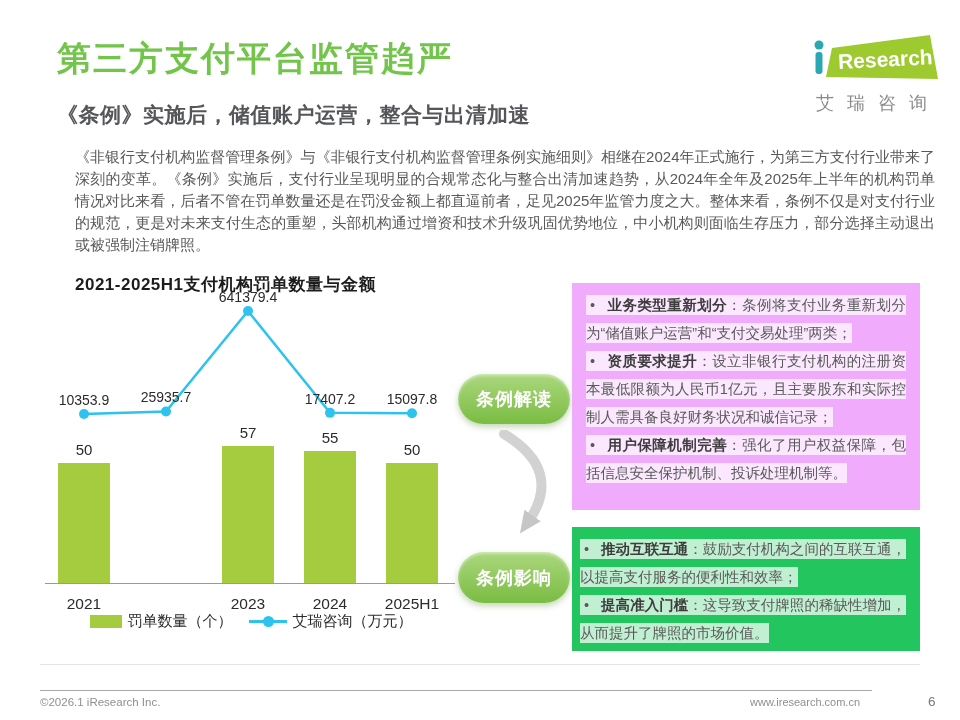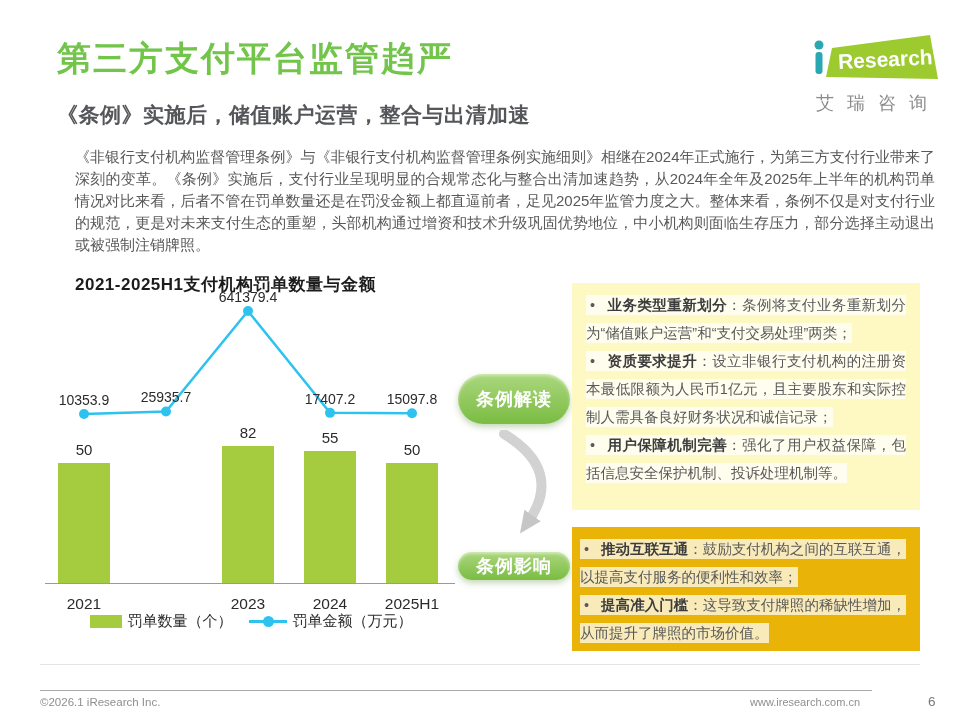--- a/index.html
+++ b/index.html
@@ -65,21 +65,21 @@
   .legend-swatch-line .dot { position:absolute; left:14px; top:0; width:11px; height:11px; border-radius:50%; }
 
   
   .pill {
     position:absolute; left:458px; width:112px; border-radius:26px;
     display:flex; align-items:center; justify-content:center;
     color:#ffffff; font-size:18px; font-weight:700; letter-spacing:1px;
     box-shadow:inset 0 2px 3px rgba(255,255,255,.45), 0 3px 6px rgba(90,140,50,.35);
   }
   .pill-1 { top:374px; height:50px; }
-  .pill-2 { top:552px; height:28px; }
+  .pill-2 { top:552px; height:51px; }
   .arrow-svg { position:absolute; left:482px; top:430px; }
 
   .green-box {
     position:absolute; left:572px; width:348px; box-sizing:border-box;
     padding:8px 14px; overflow:hidden;
   }
   .box-1 { top:283px; height:227px; }
   .box-2 { top:527px; height:124px; }
   .bullet {
     margin:0; font-size:14.5px; line-height:28px; color:#595959; text-align:justify;
@@ -121,21 +121,21 @@
 
   <div class="chart-title">2021-2025H1支付机构罚单数量与金额</div>
   <div class="plot">
       <div class="col" style="left: 4px; height: 283px;">
         <div class="bar" style="height: 120px; background: rgb(165, 204, 62);"></div>
         <div class="bar-value" style="top: 141px;">50</div>
         <div class="x-label">2021</div>
       </div>
       <div class="col" style="left: 168px; height: 283px;">
         <div class="bar" style="height: 136.8px; background: rgb(165, 204, 62);"></div>
-        <div class="bar-value" style="top: 124.2px;">82</div>
+        <div class="bar-value" style="top: 124.2px;">57</div>
         <div class="x-label">2023</div>
       </div>
       <div class="col" style="left: 250px; height: 283px;">
         <div class="bar" style="height: 132px; background: rgb(165, 204, 62);"></div>
         <div class="bar-value" style="top: 129px;">55</div>
         <div class="x-label">2024</div>
       </div>
       <div class="col" style="left: 332px; height: 283px;">
         <div class="bar" style="height: 120px; background: rgb(165, 204, 62);"></div>
         <div class="bar-value" style="top: 141px;">50</div>
@@ -158,43 +158,43 @@
   <div class="legend">
       <div class="legend-item">
         <span class="legend-swatch-bar" style="background: rgb(165, 204, 62);"></span>
         <span>罚单数量（个）</span>
       </div>
       <div class="legend-item">
         <span class="legend-swatch-line">
           <span class="seg" style="background: rgb(46, 194, 238);"></span>
           <span class="dot" style="background: rgb(46, 194, 238);"></span>
         </span>
-        <span>罚单金额（万元）</span>
+        <span>艾瑞咨询（万元）</span>
       </div>
     </div>
 
   <div class="pill pill-1" style="background: linear-gradient(rgb(171, 215, 125), rgb(122, 188, 67));">条例解读</div>
 
   <svg class="arrow-svg" width="90" height="122" viewBox="0 0 90 122">
     <defs>
       <marker id="ah" markerWidth="34" markerHeight="34" refX="8" refY="10" orient="auto" markerUnits="userSpaceOnUse">
         <path d="M0,0 L22,10 L0,20 z" fill="#c6c6c6"></path>
       </marker>
     </defs>
     <path d="M22,4 C62,28 70,58 46,92" fill="none" stroke="#d2d2d2" stroke-width="10" stroke-linecap="round" marker-end="url(#ah)"></path>
   </svg>
 
   <div class="pill pill-2" style="background: linear-gradient(rgb(171, 215, 125), rgb(122, 188, 67));">条例影响</div>
 
-  <div class="green-box box-1" style="background: #fef9c3;">
+  <div class="green-box box-1" style="background: #f0abfc;">
       <p class="bullet"><span class="band"><span class="dot">•</span><b>业务类型重新划分</b><span>：条例将支付业务重新划分为“储值账户运营”和“支付交易处理”两类；</span></span></p>
       <p class="bullet"><span class="band"><span class="dot">•</span><b>资质要求提升</b><span>：设立非银行支付机构的注册资本最低限额为人民币1亿元，且主要股东和实际控制人需具备良好财务状况和诚信记录；</span></span></p>
       <p class="bullet"><span class="band"><span class="dot">•</span><b>用户保障机制完善</b><span>：强化了用户权益保障，包括信息安全保护机制、投诉处理机制等。</span></span></p>
     </div>
-  <div class="green-box box-2" style="background: #eab308; padding-left: 8px;">
+  <div class="green-box box-2" style="background: #22c55e; padding-left: 8px;">
       <p class="bullet"><span class="band"><span class="dot">•</span><b>推动互联互通</b><span>：鼓励支付机构之间的互联互通，以提高支付服务的便利性和效率；</span></span></p>
       <p class="bullet"><span class="band"><span class="dot">•</span><b>提高准入门槛</b><span>：这导致支付牌照的稀缺性增加，从而提升了牌照的市场价值。</span></span></p>
     </div>
 
   <div class="divider-top"></div>
   <div class="divider-bottom"></div>
   <div class="copyright">©2026.1 iResearch Inc.</div>
   <div class="website">www.iresearch.com.cn</div>
   <div class="page-num">6</div>
 

